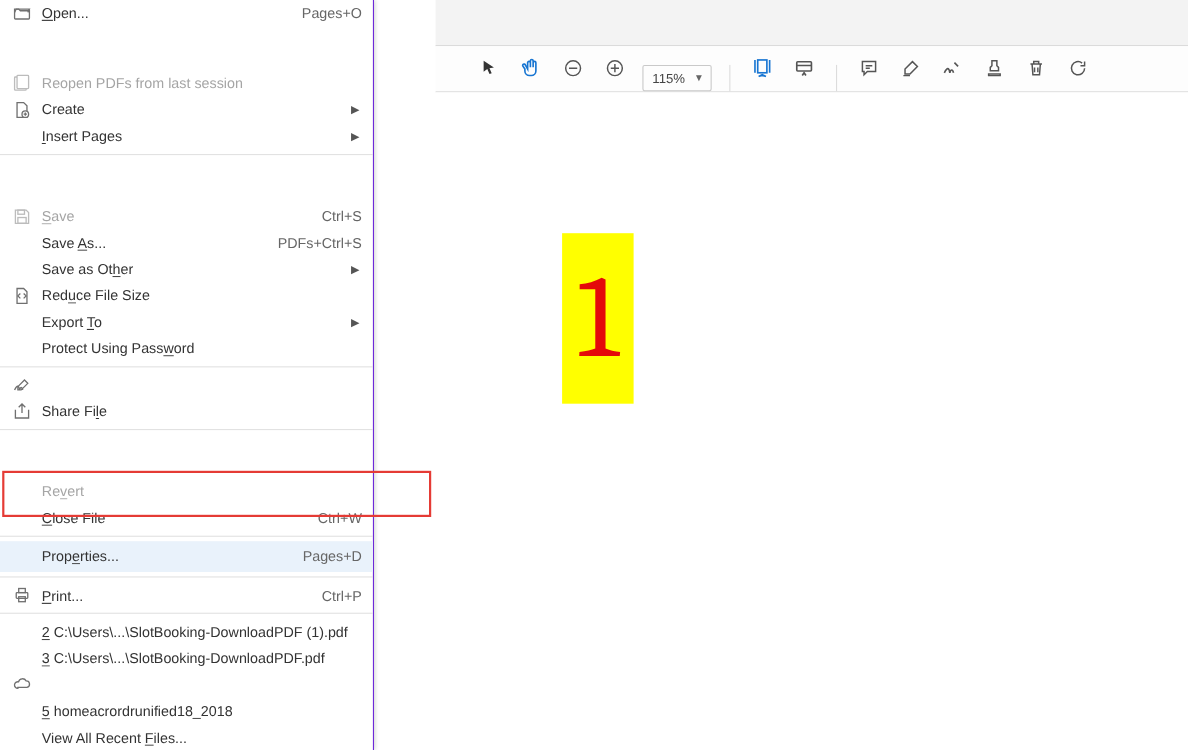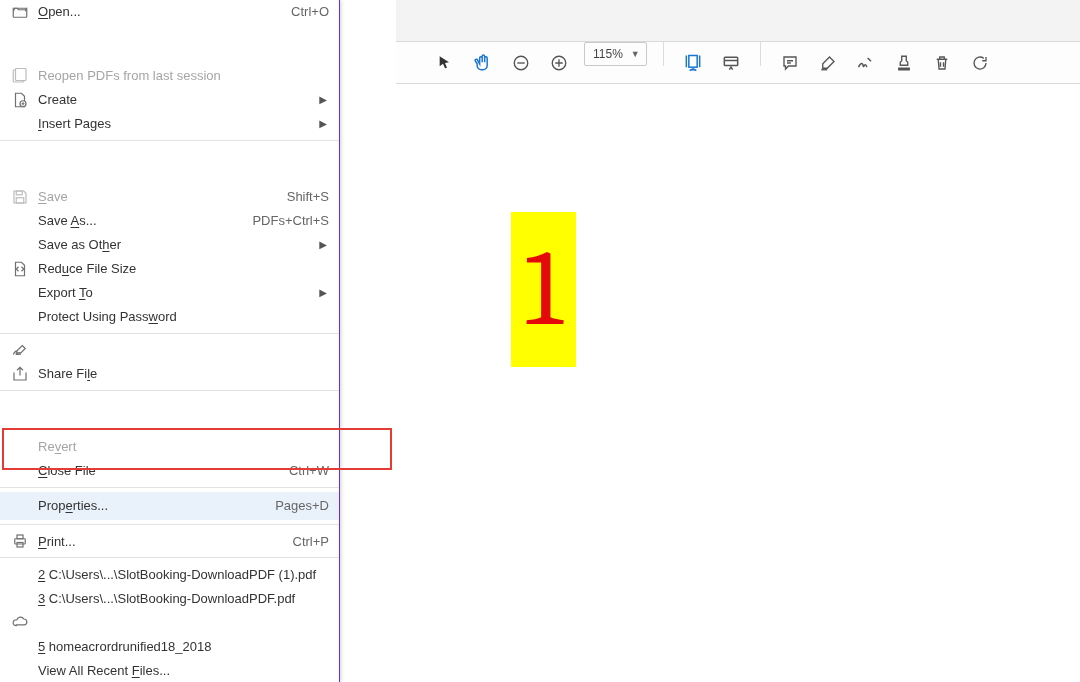--- a/index.html
+++ b/index.html
@@ -91,21 +91,21 @@
   }
   .toolbar {
     position: absolute;
     left: 396px;
     right: 0;
     top: 42px;
     height: 42px;
     background: #fdfdfd;
     border-bottom: 1px solid #d9d9d9;
     display: flex;
-    align-items: flex-start;
+    align-items: flex-end;
     padding-left: 30px;
     gap: 0;
   }
   .tb-btn {
     width: 38px;
     height: 42px;
     display: flex;
     align-items: center;
     justify-content: center;
     color: #555;
@@ -166,21 +166,21 @@
 <div class="menu">
 
   <div class="menu-row">
     <span class="menu-icon">
       <svg width="18" height="18" viewBox="0 0 24 24" fill="none" stroke="currentColor" stroke-width="1.6">
         <path d="M3 7h5l2 2h11v9a1 1 0 0 1-1 1H4a1 1 0 0 1-1-1V7z"></path>
         <path d="M3 11l2-4h16l-2 4"></path>
       </svg>
     </span>
     <span class="menu-label"><span class="mn">O</span>pen...</span>
-    <span class="menu-shortcut">Ctrl+O</span>
+    <span class="menu-shortcut">Pages+O</span>
   </div>
 
   <div class="menu-row disabled">
     <span class="menu-icon">
       <svg width="18" height="18" viewBox="0 0 24 24" fill="none" stroke="currentColor" stroke-width="1.6">
         <rect x="3" y="4" width="14" height="16" rx="1"></rect>
         <rect x="6" y="2" width="14" height="16" rx="1" fill="#fff"></rect>
       </svg>
     </span>
     <span class="menu-label">Reopen PDFs from last session</span>
@@ -208,21 +208,21 @@
 
   <div class="menu-row disabled">
     <span class="menu-icon">
       <svg width="18" height="18" viewBox="0 0 24 24" fill="none" stroke="currentColor" stroke-width="1.6">
         <path d="M4 4h13l3 3v13H4z"></path>
         <rect x="7" y="4" width="8" height="5"></rect>
         <rect x="7" y="13" width="10" height="7"></rect>
       </svg>
     </span>
     <span class="menu-label"><span class="mn">S</span>ave</span>
-    <span class="menu-shortcut">Shift+S</span>
+    <span class="menu-shortcut">Ctrl+S</span>
   </div>
 
   <div class="menu-row">
     <span class="menu-icon"></span>
     <span class="menu-label">Save <span class="mn">A</span>s...</span>
     <span class="menu-shortcut">PDFs+Ctrl+S</span>
   </div>
 
   <div class="menu-row">
     <span class="menu-icon"></span>

